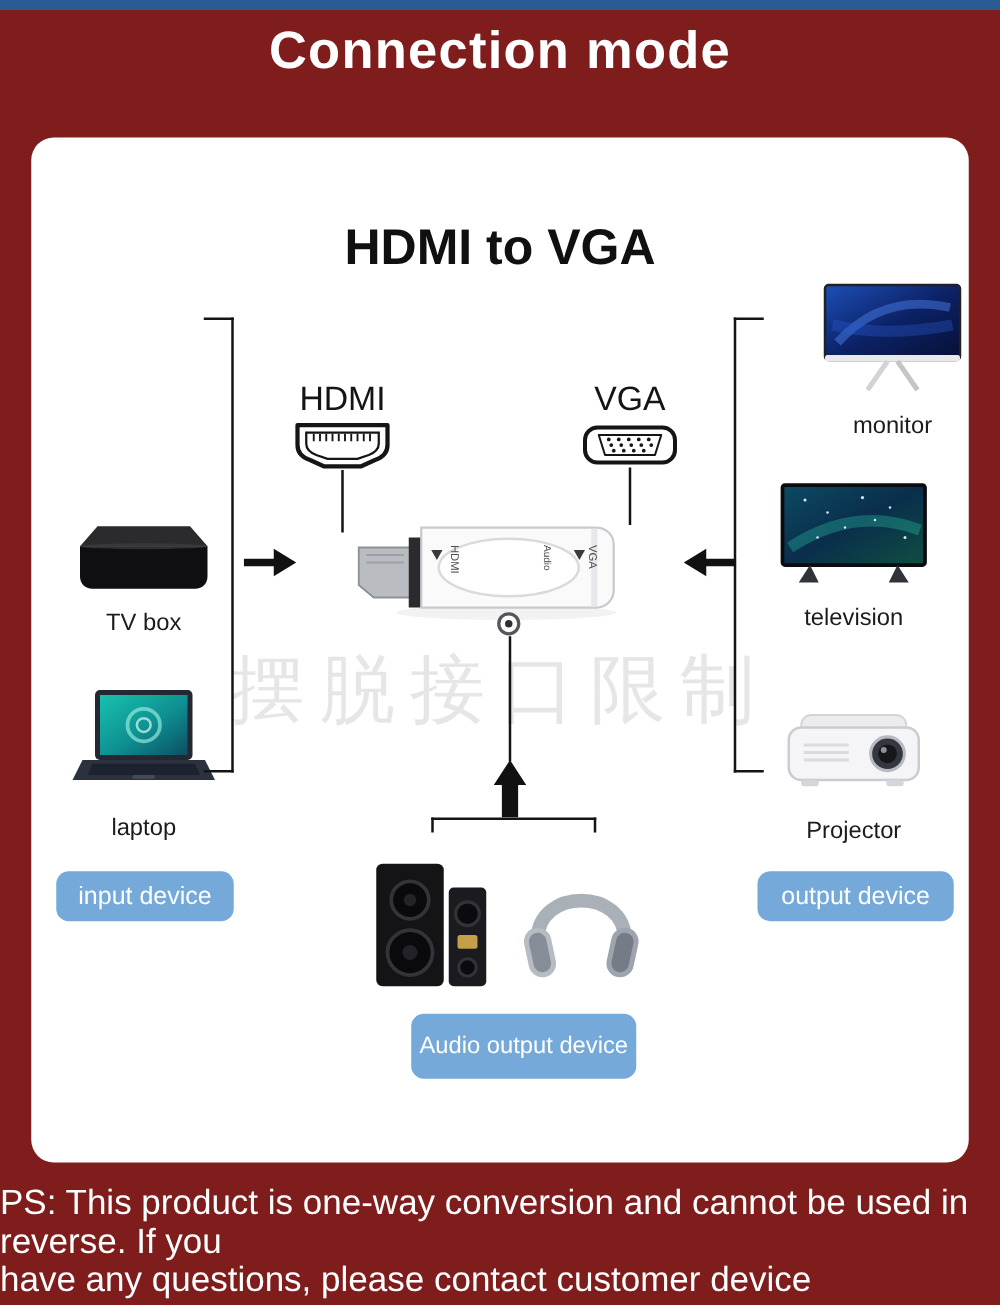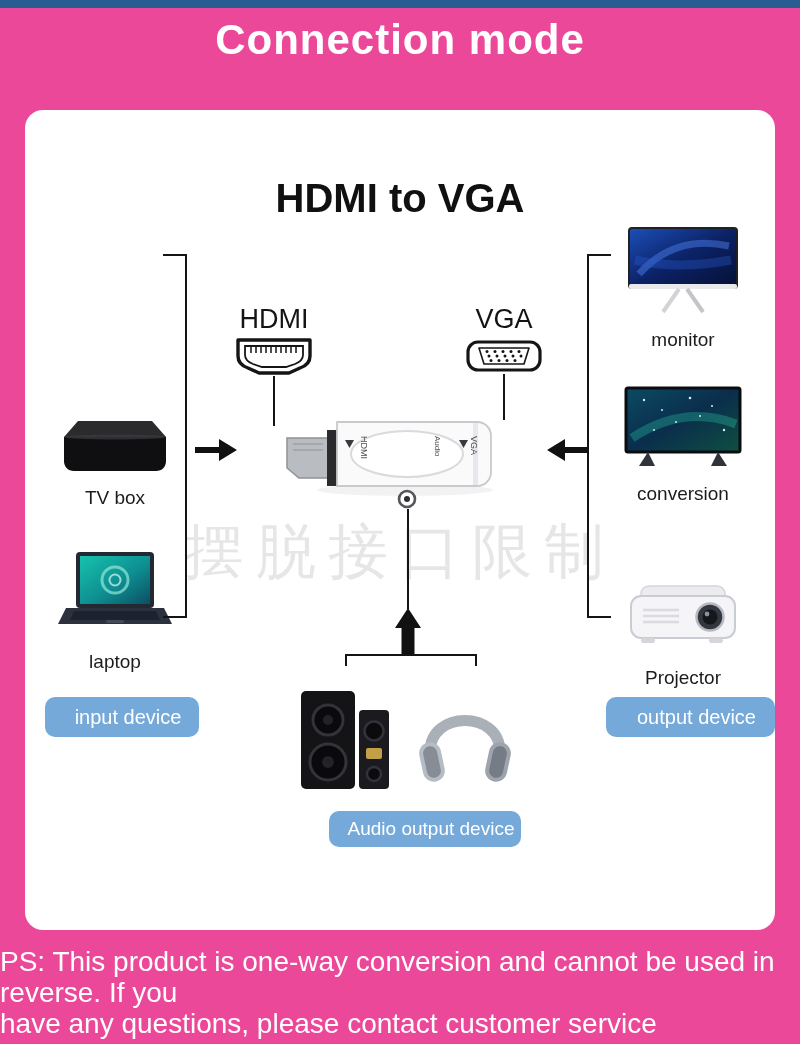--- a/index.html
+++ b/index.html
@@ -1,40 +1,40 @@
 <!DOCTYPE html>
 <html><head>
 <meta charset="utf-8">
 <style>
   html,body{margin:0;padding:0;background:#3b77b4;}
-  .stage{position:relative;width:800px;height:1044px;background:#ec4899;
+  .stage{position:relative;width:800px;height:1044px;background:#7f1d1d;
          font-family:"Liberation Sans",sans-serif;overflow:hidden;}
   .topbar{position:absolute;top:0;left:0;width:100%;height:8px;background:#2a5c94;}
   .page-title{position:absolute;top:16px;left:0;width:100%;text-align:center;
               color:#ffffff;font-size:42px;font-weight:bold;letter-spacing:1px;}
   .card{position:absolute;left:25px;top:110px;width:750px;height:820px;
         background:#ffffff;border-radius:18px;}
   .diagram-title{position:absolute;top:66px;left:0;width:100%;text-align:center;
                  font-size:40px;font-weight:bold;color:#101010;}
   .watermark{position:absolute;top:402px;left:0;width:100%;text-align:center;
              font-size:60px;font-weight:normal;color:rgba(100,100,100,0.16);
              letter-spacing:12px;pointer-events:none;}
   .device{position:absolute;width:160px;display:flex;flex-direction:column;align-items:center;}
   .device .label{margin-top:7px;font-size:19px;color:#1c1c1c;}
   .d-in1{left:10px;top:131px;} .d-in2{left:10px;top:306px;} .d-in3{left:10px;top:440px;}
-  .d-out1{left:578px;top:116px;justify-content:space-between;} .d-out2{left:578px;top:276px;} .d-out3{left:578px;top:466px;justify-content:space-between;}
+  .d-out1{left:609px;top:116px;justify-content:space-between;} .d-out2{left:578px;top:276px;} .d-out3{left:578px;top:452px;justify-content:space-between;}
   .ln{position:absolute;background:#141414;}
   .conn-label{position:absolute;width:120px;text-align:center;font-size:27px;
               font-weight:500;color:#141414;}
   .abs{position:absolute;}
   .badge{position:absolute;background:#74a9da;color:#ffffff;display:flex;
-         align-items:center;justify-content:center;border-radius:10px;padding-left:12px;}
+         align-items:center;justify-content:center;border-radius:10px;}
   .b-in{left:20px;top:587px;width:142px;height:40px;font-size:20px;}
   .b-out{left:581px;top:587px;width:157px;height:40px;font-size:20px;}
-  .b-audio{left:304px;top:701px;width:180px;height:36px;font-size:19px;}
+  .b-audio{left:304px;top:701px;width:180px;height:52px;font-size:19px;}
   .footer{position:absolute;top:946px;left:0;width:100%;
           color:#ffffff;font-size:28px;line-height:31px;}
 </style>
 </head>
 <body>
 
 <div class="stage">
   <div class="topbar"></div>
   <div class="page-title">Connection mode</div>
 
@@ -114,21 +114,21 @@
           <circle cx="66" cy="12" r="1.3" fill="#cfeef7"></circle>
             <circle cx="88" cy="20" r="1" fill="#cfeef7"></circle>
           <circle cx="52" cy="36" r="1" fill="#cfeef7"></circle>
             <circle cx="100" cy="44" r="1.2" fill="#cfeef7"></circle>
           <circle cx="30" cy="44" r="1" fill="#cfeef7"></circle>
             <circle cx="76" cy="30" r="1" fill="#cfeef7"></circle>
           <path d="M24 66 l-9 14 h16 z" fill="#30343a"></path>
           <path d="M94 66 l9 14 h-16 z" fill="#30343a"></path>
         </svg>
       </span>
-      <div class="label">conversion</div>
+      <div class="label">television</div>
     </div>
 
     <div class="device d-out3">
       <span>
         <svg width="112" height="80" viewBox="0 0 112 80">
           <rect x="14" y="10" width="84" height="16" rx="8" fill="#ececef" stroke="#d3d5db" stroke-width="1.5"></rect>
           <rect x="4" y="20" width="104" height="42" rx="10" fill="#f5f5f7" stroke="#c9ccd3" stroke-width="2"></rect>
           <circle cx="83" cy="41" r="13.5" fill="#34373e" stroke="#b7bac2" stroke-width="2.5"></circle>
           <circle cx="83" cy="41" r="7.5" fill="#15171b"></circle>
           <circle cx="80" cy="38" r="2.4" fill="#8b919d"></circle>
@@ -249,15 +249,15 @@
       </svg>
     </span>
 
     <div class="badge b-in">input device</div>
     <div class="badge b-out">output device</div>
     <div class="badge b-audio">Audio output device</div>
   </div>
 
   <div class="footer">
     <div>PS: This product is one-way conversion and cannot be used in reverse. If you</div>
-    <div>have any questions, please contact customer service</div>
+    <div>have any questions, please contact customer device</div>
   </div>
 </div>
 
 </body></html>

